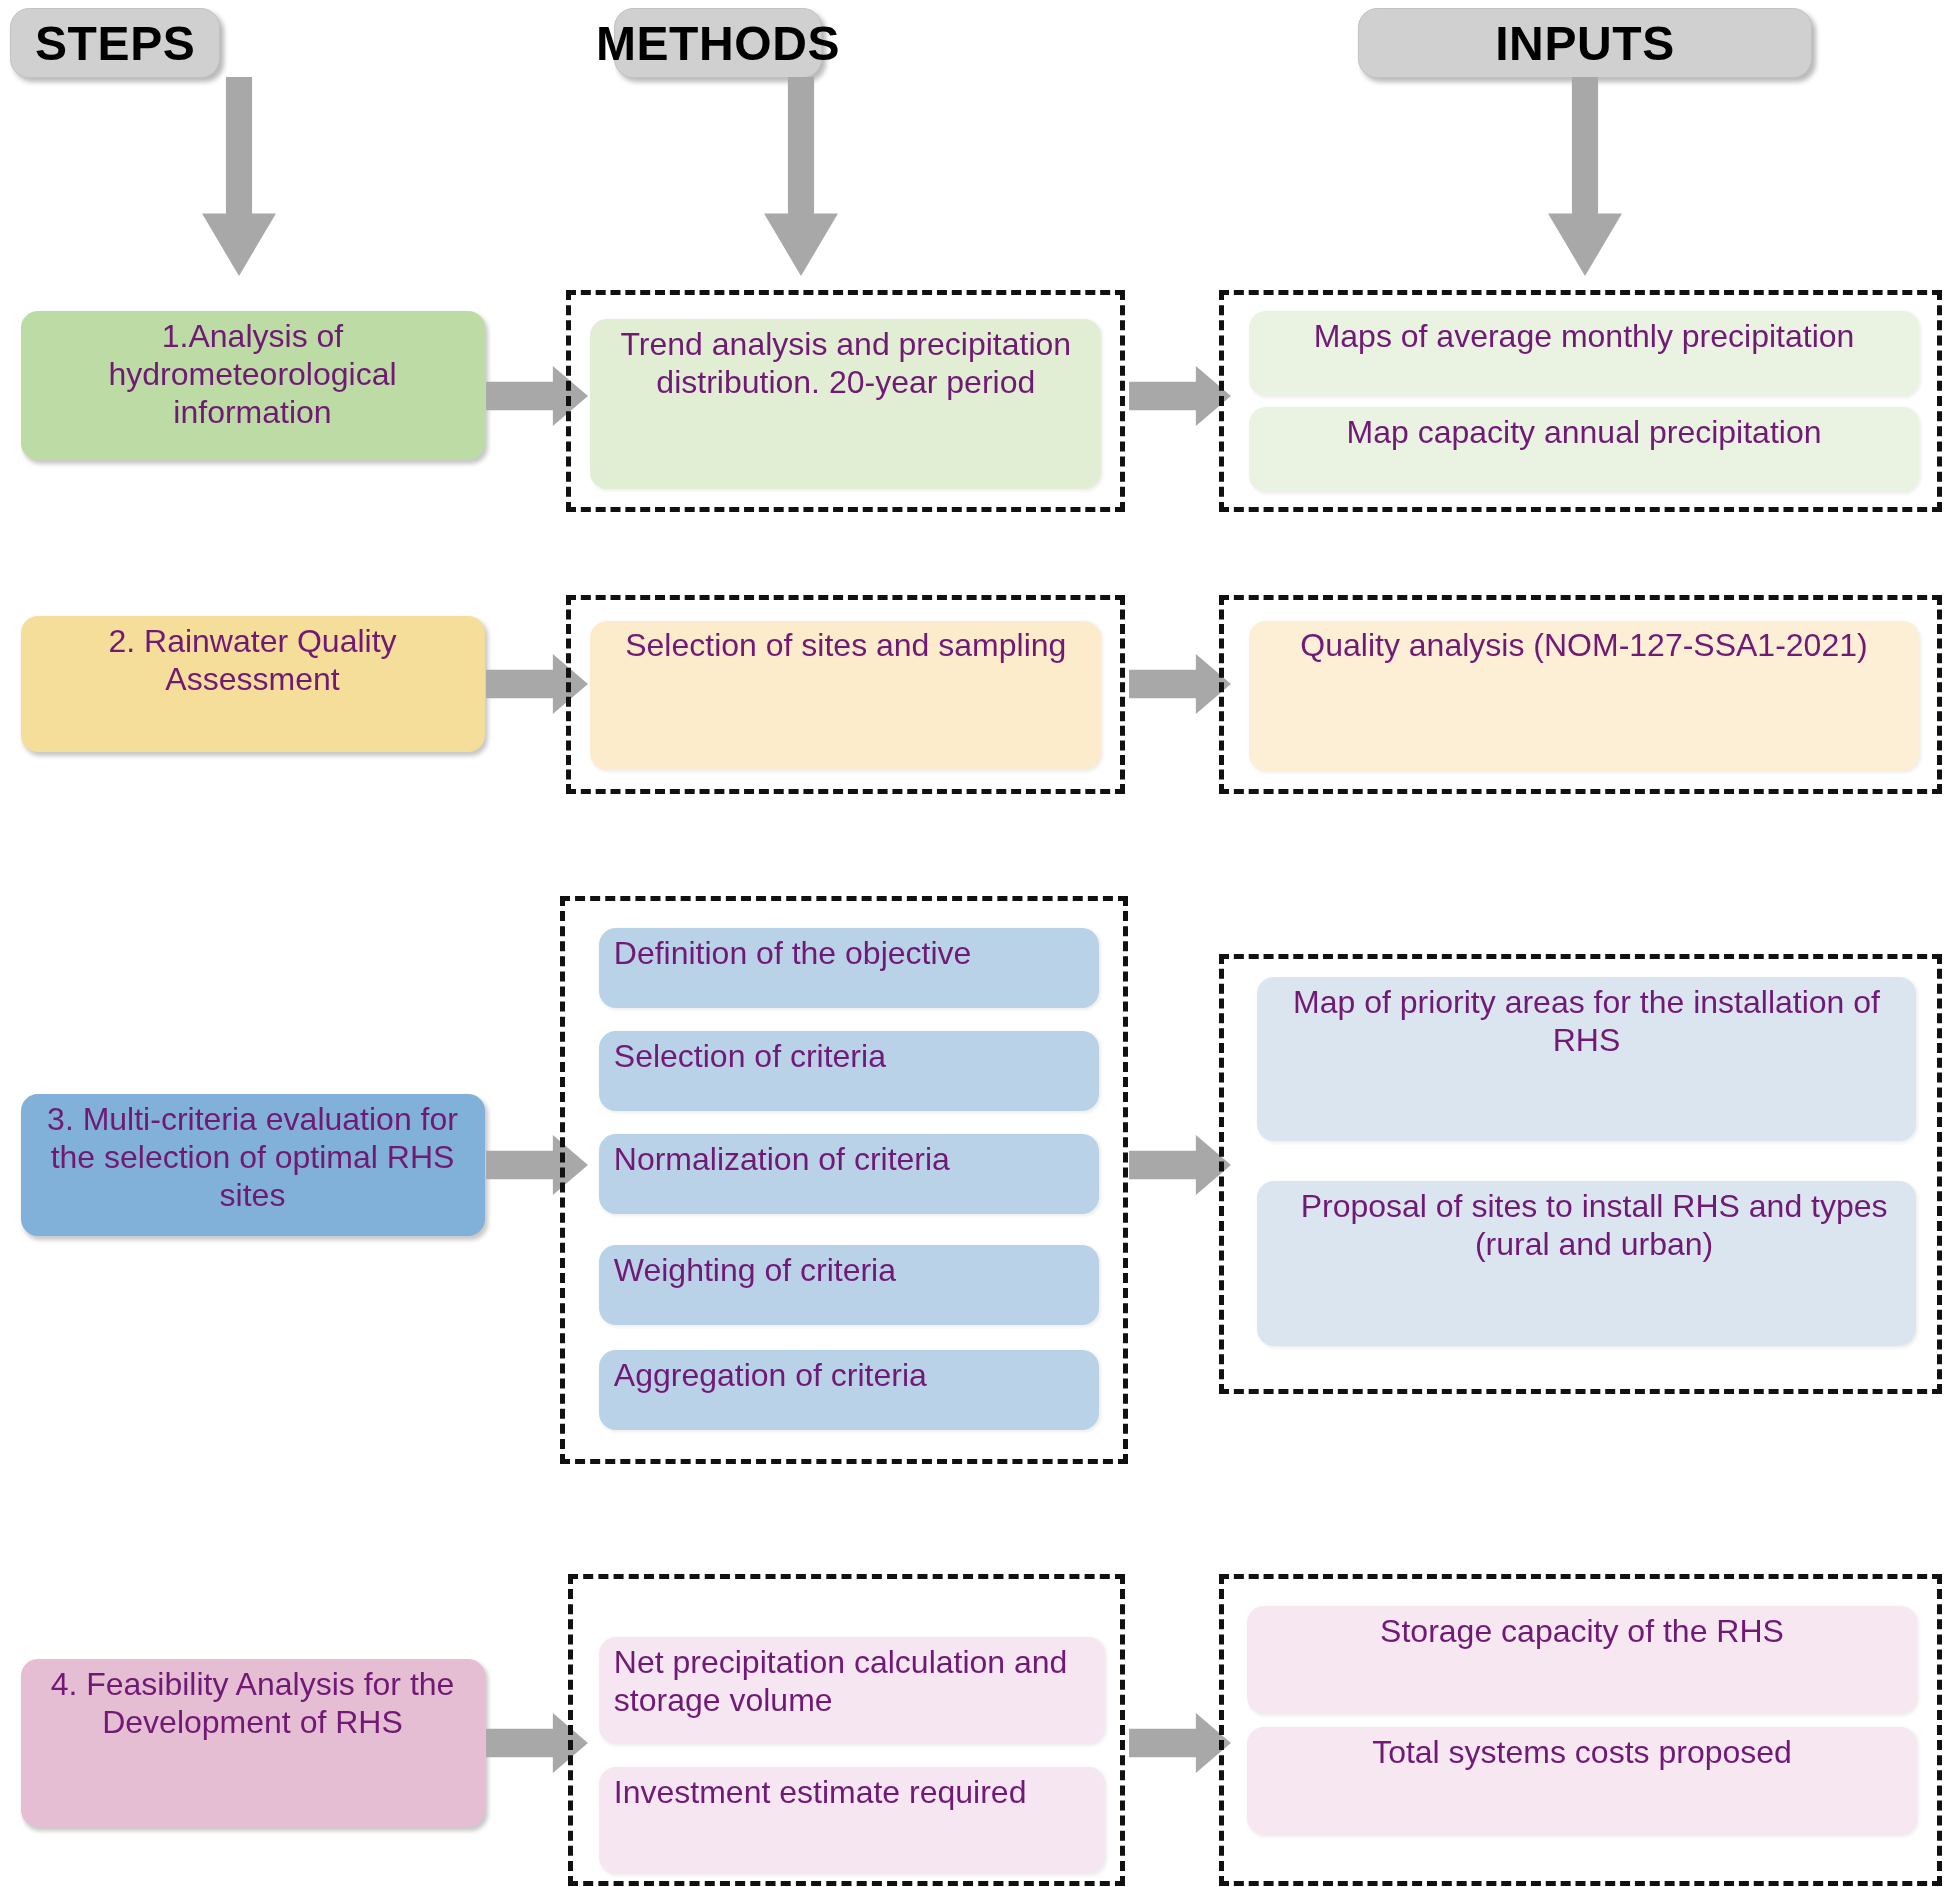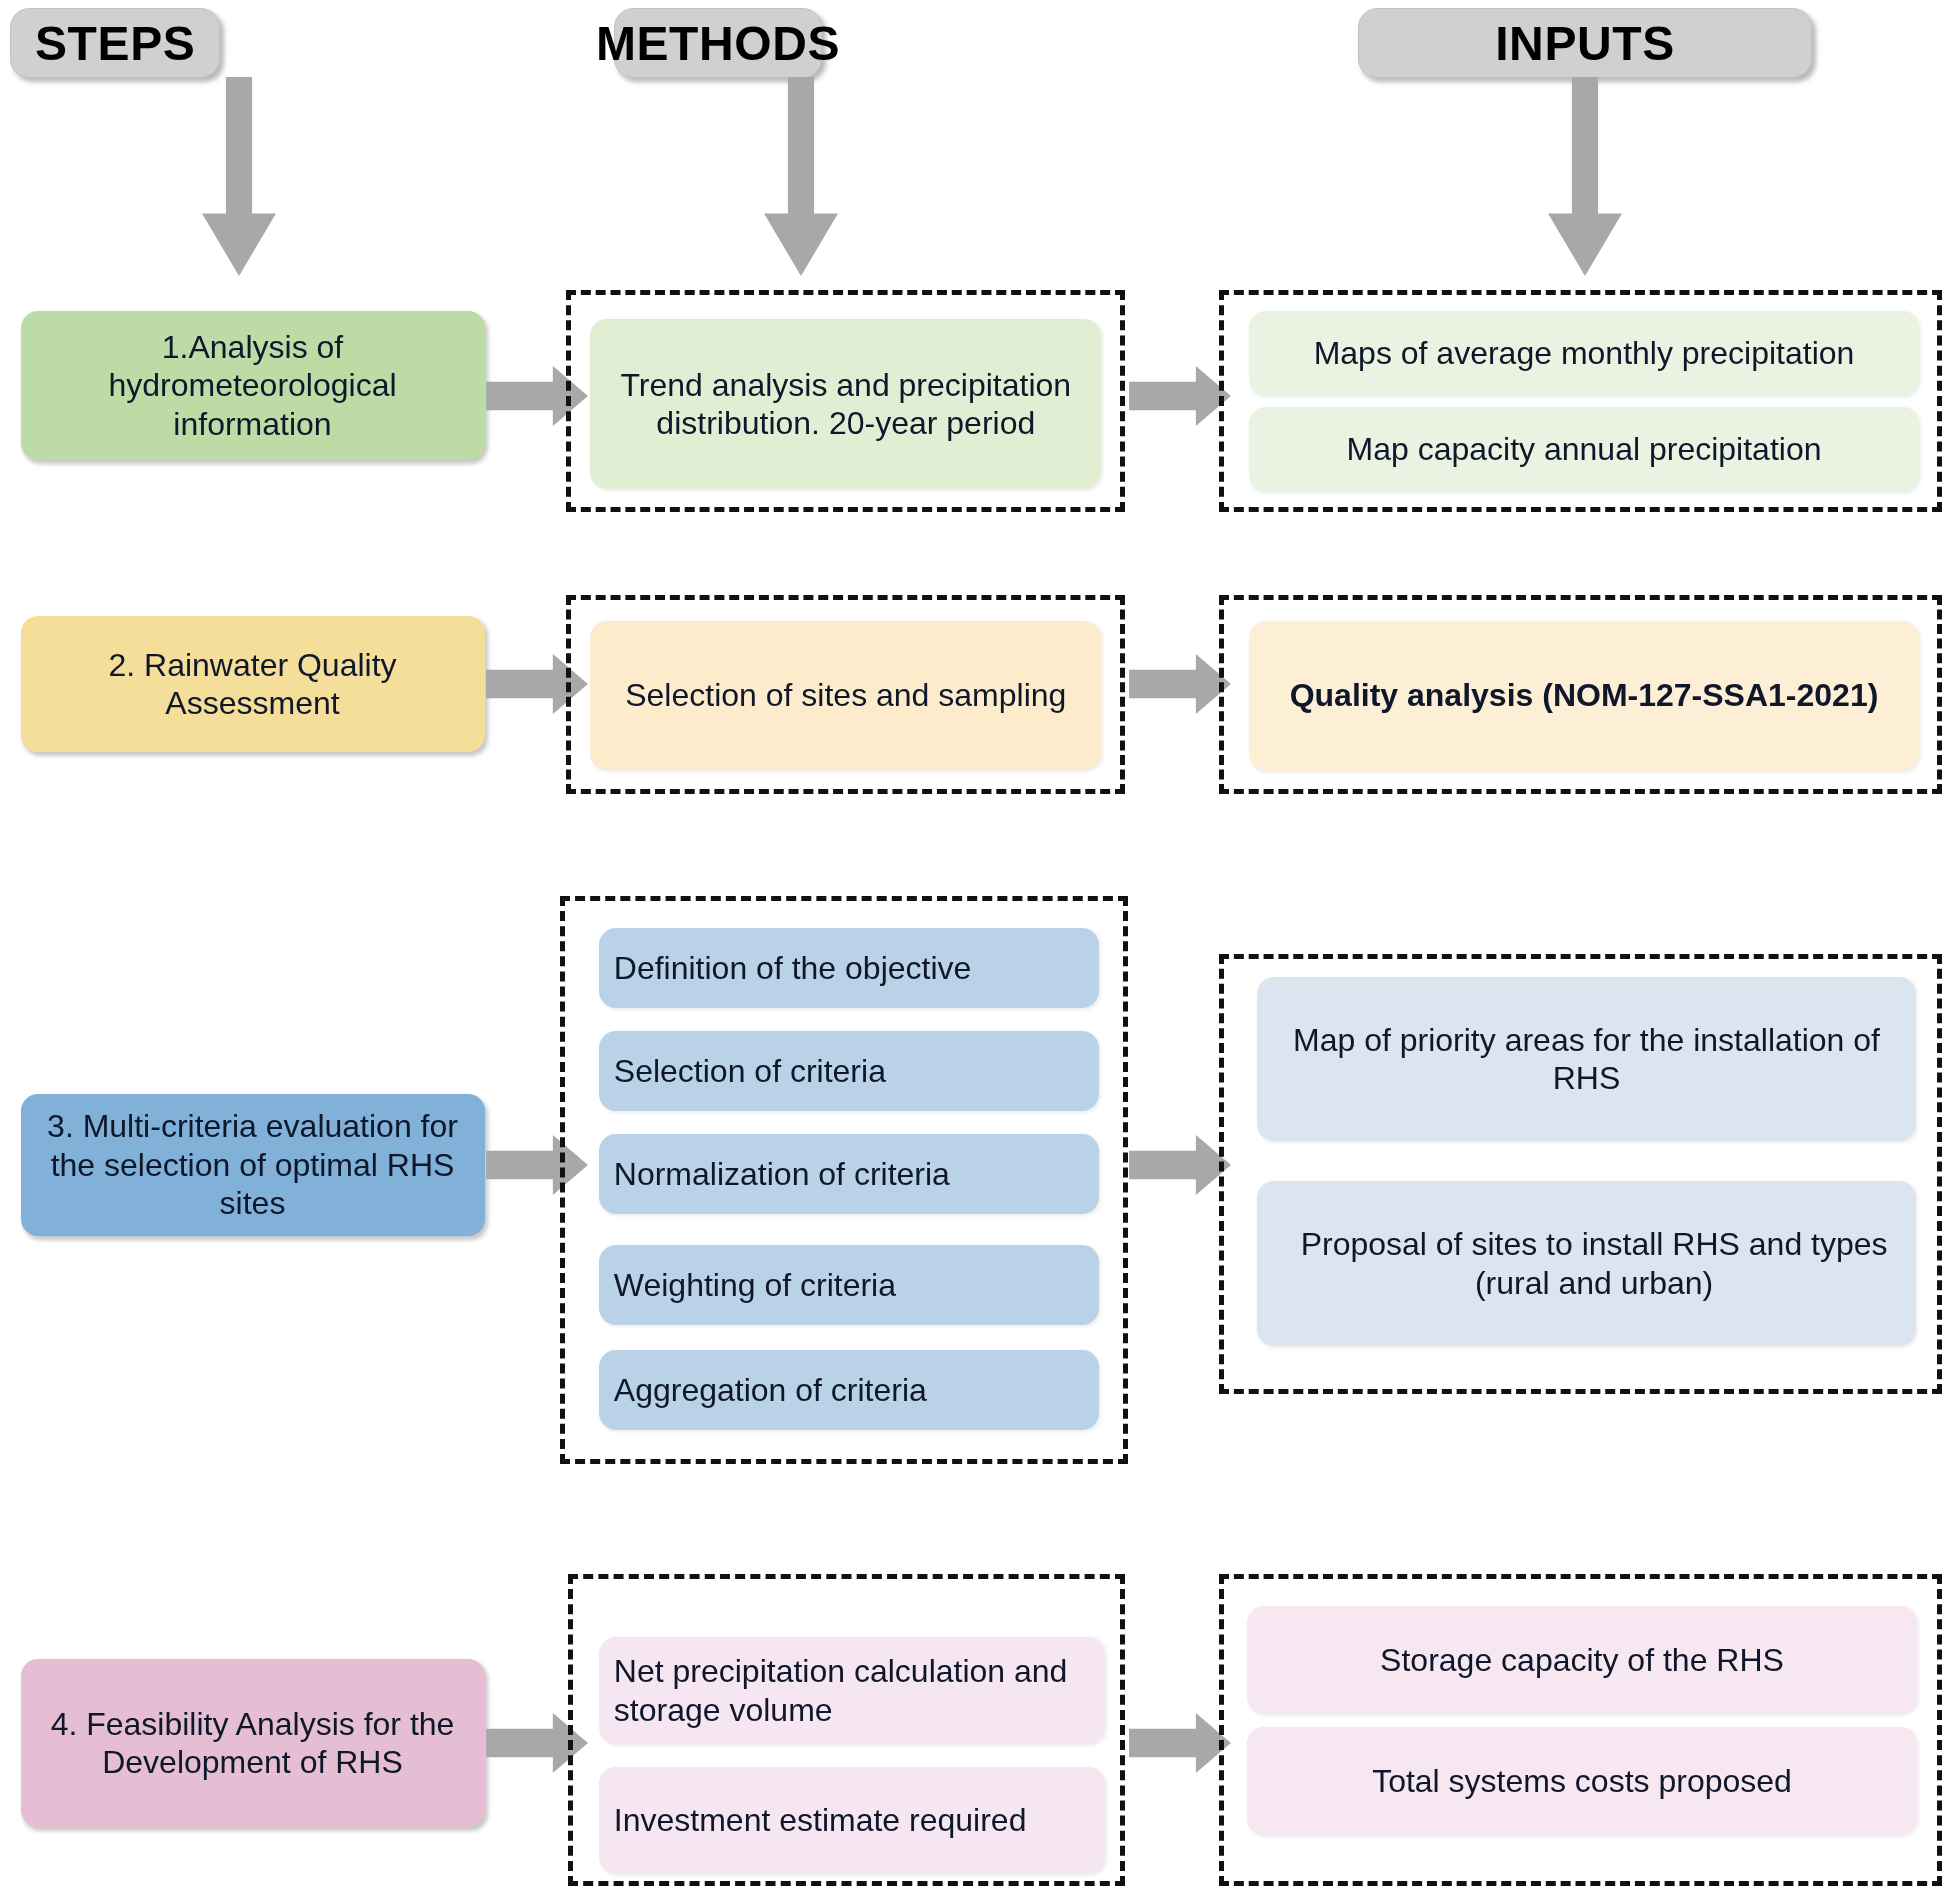--- a/index.html
+++ b/index.html
@@ -35,46 +35,46 @@
   
   .dashed-group{
     border:5.7px dashed #111111;
     background:transparent;
   }
 
   
   .card{
     border-radius:17px;
     display:flex;
-    align-items:center;
+    align-items:flex-start;
     justify-content:center;
     text-align:center;
     font-size:32px;
     line-height:1.20;
     padding:5.7px 14.8px;
     box-sizing:border-box;
-    color:#0f172a;
+    color:#701a75;
   }
   .card.left{justify-content:flex-start;text-align:left;}
 
   
   .step-card{
     box-shadow:2.8px 3.4px 4.5px rgba(0,0,0,0.22);
   }
   .soft-card{
     box-shadow:1.1px 1.7px 3.4px rgba(0,0,0,0.07);
   }
 
   
   .fill-green-strong{background:#bcdba5;}
   .fill-green-mid   {background:#e2eed3;}
   .fill-green-light {background:#eaf2e1;}
   .fill-yellow-strong{background:#f5dd9a;}
   .fill-yellow-mid   {background:#fdeccb;}
-  .fill-yellow-light {background:#fcefd6;font-weight:bold;}
+  .fill-yellow-light {background:#fcefd6;}
   .fill-blue-strong {background:#81b0d9;}
   .fill-blue-mid    {background:#b9d2e8;}
   .fill-blue-light  {background:#dbe5ef;}
   .fill-pink-strong {background:#e6bed4;}
   .fill-pink-mid    {background:#f6e6f1;margin-top:33px;}
   .fill-pink-light  {background:#f6e7f1;}
 
   
   .arrow{position:absolute;}
   .arrow svg{display:block;overflow:visible;}

